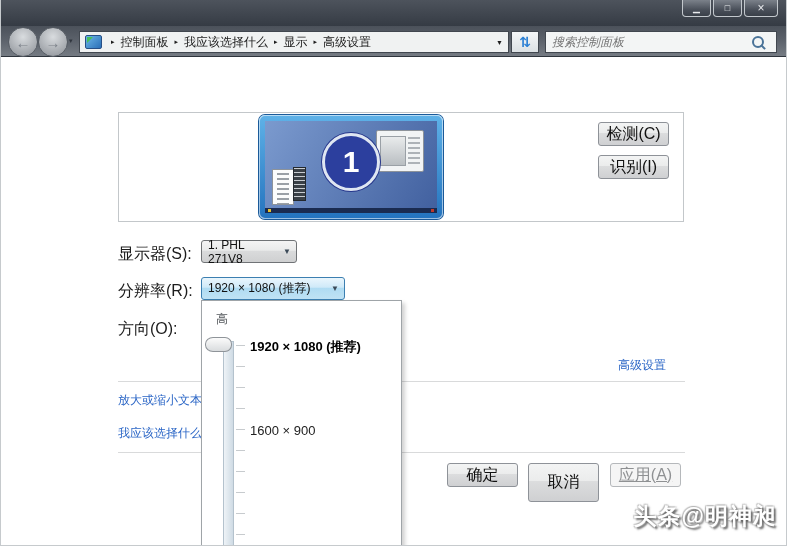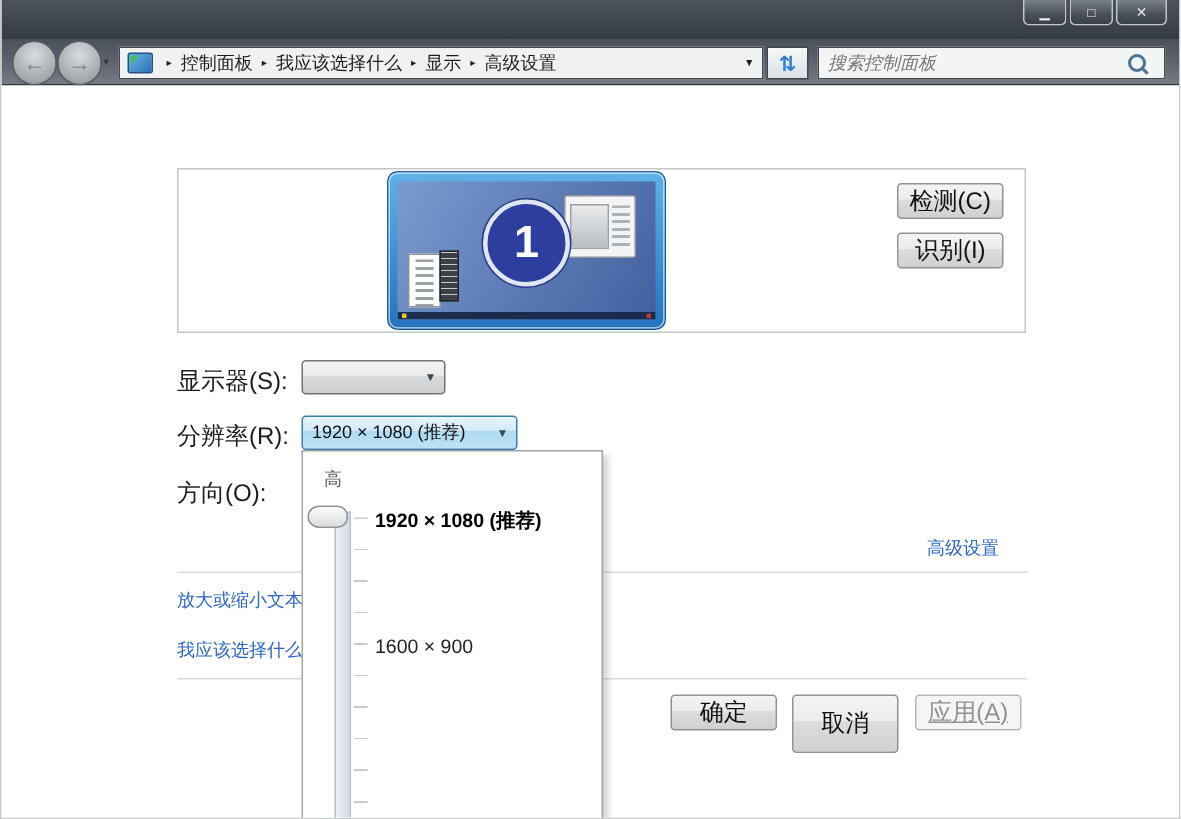--- a/index.html
+++ b/index.html
@@ -177,20 +177,21 @@
             <span class="dot-r"></span>
           </div>
         </div>
       </div>
       <div class="btn btn-detect">检测(C)</div>
       <div class="btn btn-identify">识别(I)</div>
     </div>
 
     <div class="flabel lb-display">显示器(S):</div>
     <div class="combo combo-display">
+      <span>1. PHL 271V8</span>
       <span class="arrow">▼</span>
     </div>
 
     <div class="flabel lb-res">分辨率(R):</div>
     <div class="combo combo-res">
       <span>1920 × 1080 (推荐)</span>
       <span class="arrow">▼</span>
     </div>
 
     <div class="flabel lb-orient">方向(O):</div>
@@ -198,20 +199,21 @@
     <div class="link lnk-advanced">高级设置</div>
     <div class="divider div1"></div>
     <div class="link lnk-resize">放大或缩小文本</div>
     <div class="link lnk-what">我应该选择什么</div>
     <div class="divider div2"></div>
 
     <div class="btn btn-ok">确定</div>
     <div class="btn btn-cancel">取消</div>
     <div class="btn btn-disabled btn-apply">应用(A)</div>
 
+    <div class="watermark">头条@明神昶</div>
 
     <div class="res-panel">
       <div class="panel-high">高</div>
       <div class="slider-track"></div>
       <div class="slider-ticks"></div>
       <div class="slider-thumb"></div>
       <div class="res-opt opt-0">1920 × 1080 (推荐)</div>
       <div class="res-opt opt-1">1600 × 900</div>
     </div>
 

